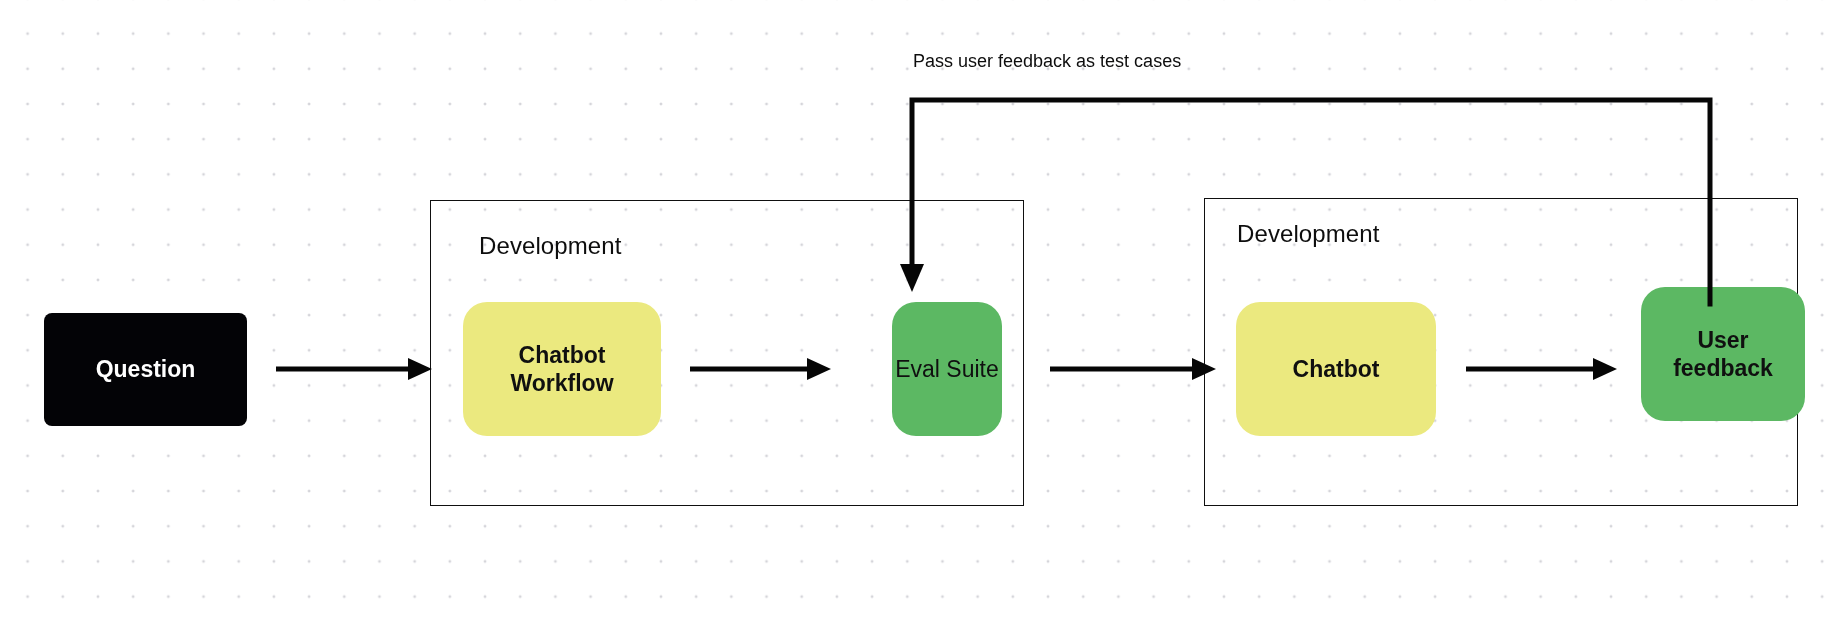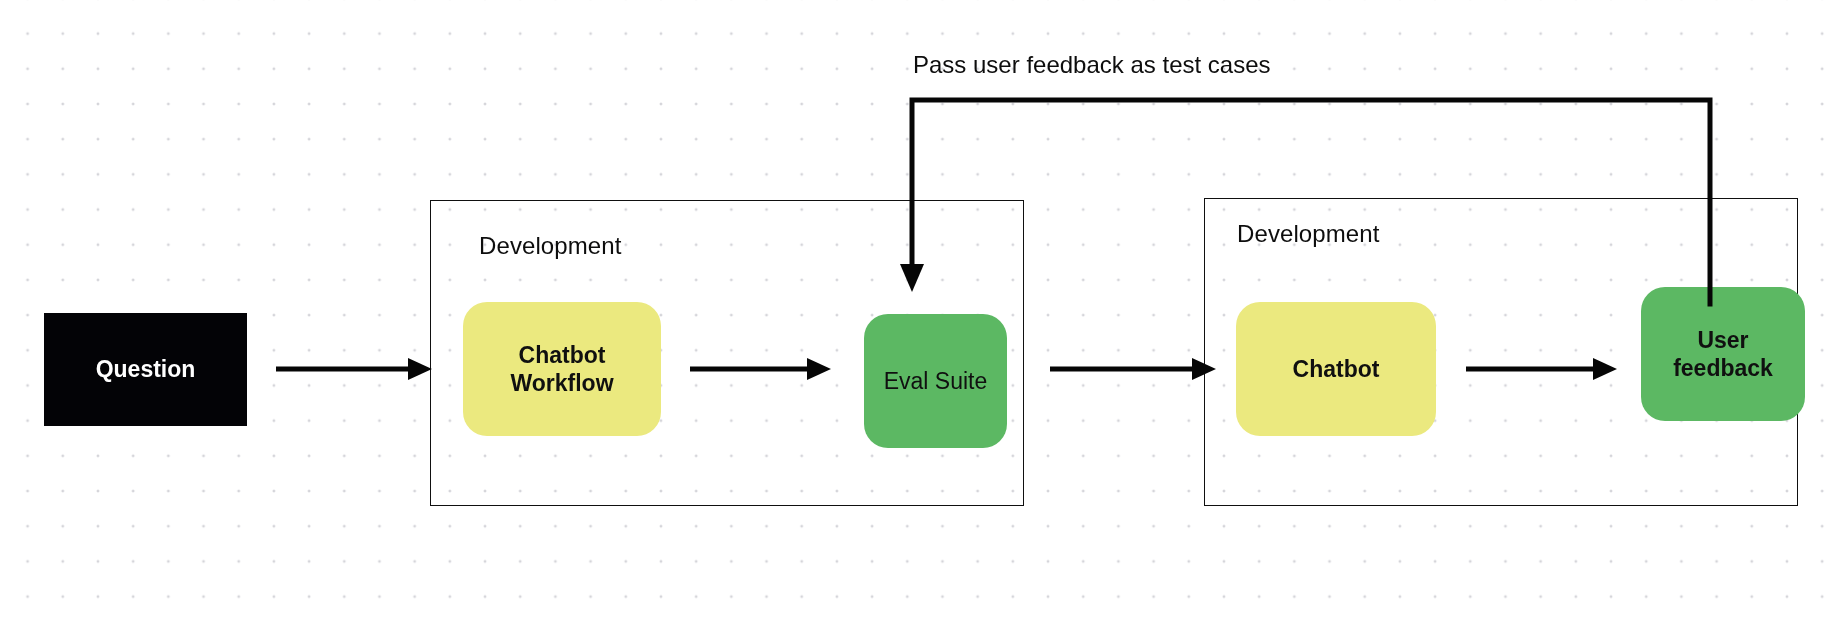--- a/index.html
+++ b/index.html
@@ -47,21 +47,21 @@
     justify-content: center;
     text-align: center;
     line-height: 1.22;
     white-space: pre-line;
   }
   .node-question {
     background: #030306;
     color: #ffffff;
     font-size: 23px;
     font-weight: 700;
-    border-radius: 0;
+    border-radius: 8px;
   }
   .node-yellow {
     background: #ebe97f;
     color: #101010;
     font-size: 23px;
     font-weight: 700;
     border-radius: 24px;
   }
   .node-green {
     background: #5cb863;
@@ -74,21 +74,21 @@
 
   
   .edge {
     position: absolute;
     overflow: visible;
   }
   .edge svg { display: block; overflow: visible; }
 
   .edge-label {
     position: absolute;
-    font-size: 24px;
+    font-size: 18px;
     font-weight: 400;
     color: #0d0d0d;
     white-space: nowrap;
     text-align: center;
   }
 </style>
 </head>
 <body>
 
 <div id="canvas">
@@ -97,21 +97,21 @@
   <div class="group-label" style="left:470px; top:232px;">Development</div>
 
   <div class="group" style="left:1204px; top:198px; width:594px; height:308px;"></div>
   <div class="group-label" style="left:1228px; top:220px;">Development</div>
 
   <div class="node node-question" style="left:44px; top:313px; width:203px; height:113px;">Question</div>
 
   <div class="node node-yellow" style="left:463px; top:302px; width:198px; height:134px;">Chatbot
 Workflow</div>
 
-  <div class="node node-green regular" style="left:864px; top:302px; width:143px; height:134px;margin-top:12px;">Eval Suite</div>
+  <div class="node node-green regular" style="left:892px; top:302px; width:110px; height:134px;">Eval Suite</div>
 
   <div class="node node-yellow" style="left:1236px; top:302px; width:200px; height:134px;">Chatbot</div>
 
   <div class="node node-green bold" style="left:1641px; top:287px; width:164px; height:134px;">User
 feedback</div>
 
   <div class="edge" style="left:276px; top:355px; width:160px; height:28px;">
     <svg width="160" height="28" viewBox="0 0 160 28">
       <line x1="0" y1="14" x2="142" y2="14" stroke="#060606" stroke-width="5"></line>
       <polygon points="156,14 132,3 132,25" fill="#060606"></polygon>

